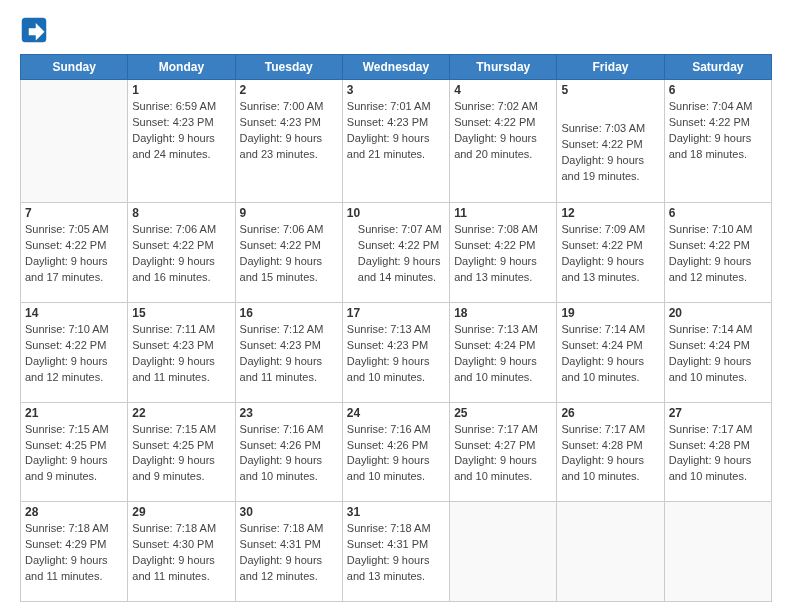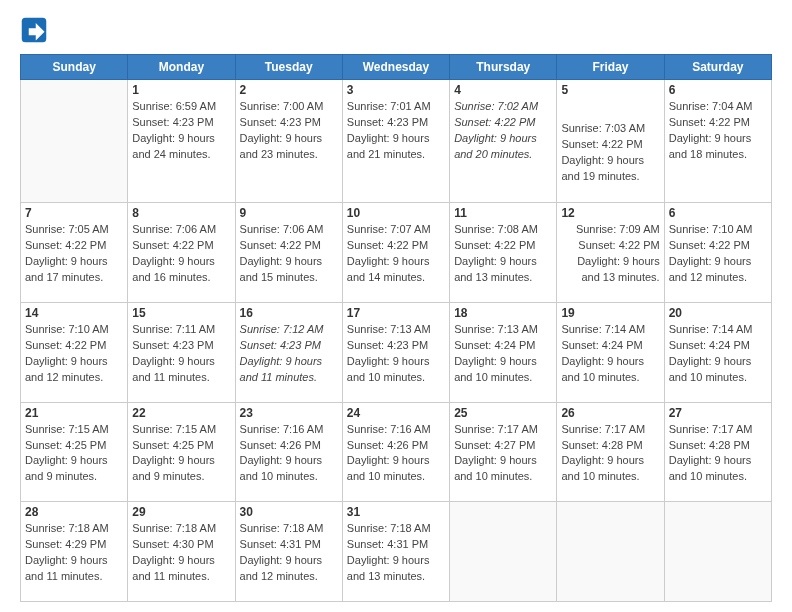--- a/index.html
+++ b/index.html
@@ -153,21 +153,21 @@
           </td>
           <td>
             <span class="day-number">3</span>
             <div class="day-info" style="white-space: pre-line;">Sunrise: 7:01 AM
 Sunset: 4:23 PM
 Daylight: 9 hours
 and 21 minutes.</div>
           </td>
           <td>
             <span class="day-number">4</span>
-            <div class="day-info" style="white-space: pre-line; font-style: italic;">Sunrise: 7:02 AM
+            <div class="day-info" style="white-space: pre-line;">Sunrise: 7:02 AM
 Sunset: 4:22 PM
 Daylight: 9 hours
 and 20 minutes.</div>
           </td>
           <td>
             <span class="day-number">5</span>
             <div class="day-info" style="white-space: pre-line; margin-top: 24px;">Sunrise: 7:03 AM
 Sunset: 4:22 PM
 Daylight: 9 hours
 and 19 minutes.</div>
@@ -197,35 +197,35 @@
           </td>
           <td>
             <span class="day-number">9</span>
             <div class="day-info" style="white-space: pre-line;">Sunrise: 7:06 AM
 Sunset: 4:22 PM
 Daylight: 9 hours
 and 15 minutes.</div>
           </td>
           <td>
             <span class="day-number">10</span>
-            <div class="day-info" style="white-space: pre-line;">Sunrise: 7:07 AM
+            <div class="day-info" style="white-space: pre-line; margin-left: 11px;">Sunrise: 7:07 AM
 Sunset: 4:22 PM
 Daylight: 9 hours
 and 14 minutes.</div>
           </td>
           <td>
             <span class="day-number">11</span>
             <div class="day-info" style="white-space: pre-line;">Sunrise: 7:08 AM
 Sunset: 4:22 PM
 Daylight: 9 hours
 and 13 minutes.</div>
           </td>
           <td>
             <span class="day-number">12</span>
-            <div class="day-info" style="white-space: pre-line; text-align: right;">Sunrise: 7:09 AM
+            <div class="day-info" style="white-space: pre-line;">Sunrise: 7:09 AM
 Sunset: 4:22 PM
 Daylight: 9 hours
 and 13 minutes.</div>
           </td>
           <td>
             <span class="day-number">6</span>
             <div class="day-info" style="white-space: pre-line;">Sunrise: 7:10 AM
 Sunset: 4:22 PM
 Daylight: 9 hours
 and 12 minutes.</div>
@@ -241,21 +241,21 @@
           </td>
           <td>
             <span class="day-number">15</span>
             <div class="day-info" style="white-space: pre-line;">Sunrise: 7:11 AM
 Sunset: 4:23 PM
 Daylight: 9 hours
 and 11 minutes.</div>
           </td>
           <td>
             <span class="day-number">16</span>
-            <div class="day-info" style="white-space: pre-line; font-style: italic;">Sunrise: 7:12 AM
+            <div class="day-info" style="white-space: pre-line;">Sunrise: 7:12 AM
 Sunset: 4:23 PM
 Daylight: 9 hours
 and 11 minutes.</div>
           </td>
           <td>
             <span class="day-number">17</span>
             <div class="day-info" style="white-space: pre-line;">Sunrise: 7:13 AM
 Sunset: 4:23 PM
 Daylight: 9 hours
 and 10 minutes.</div>

